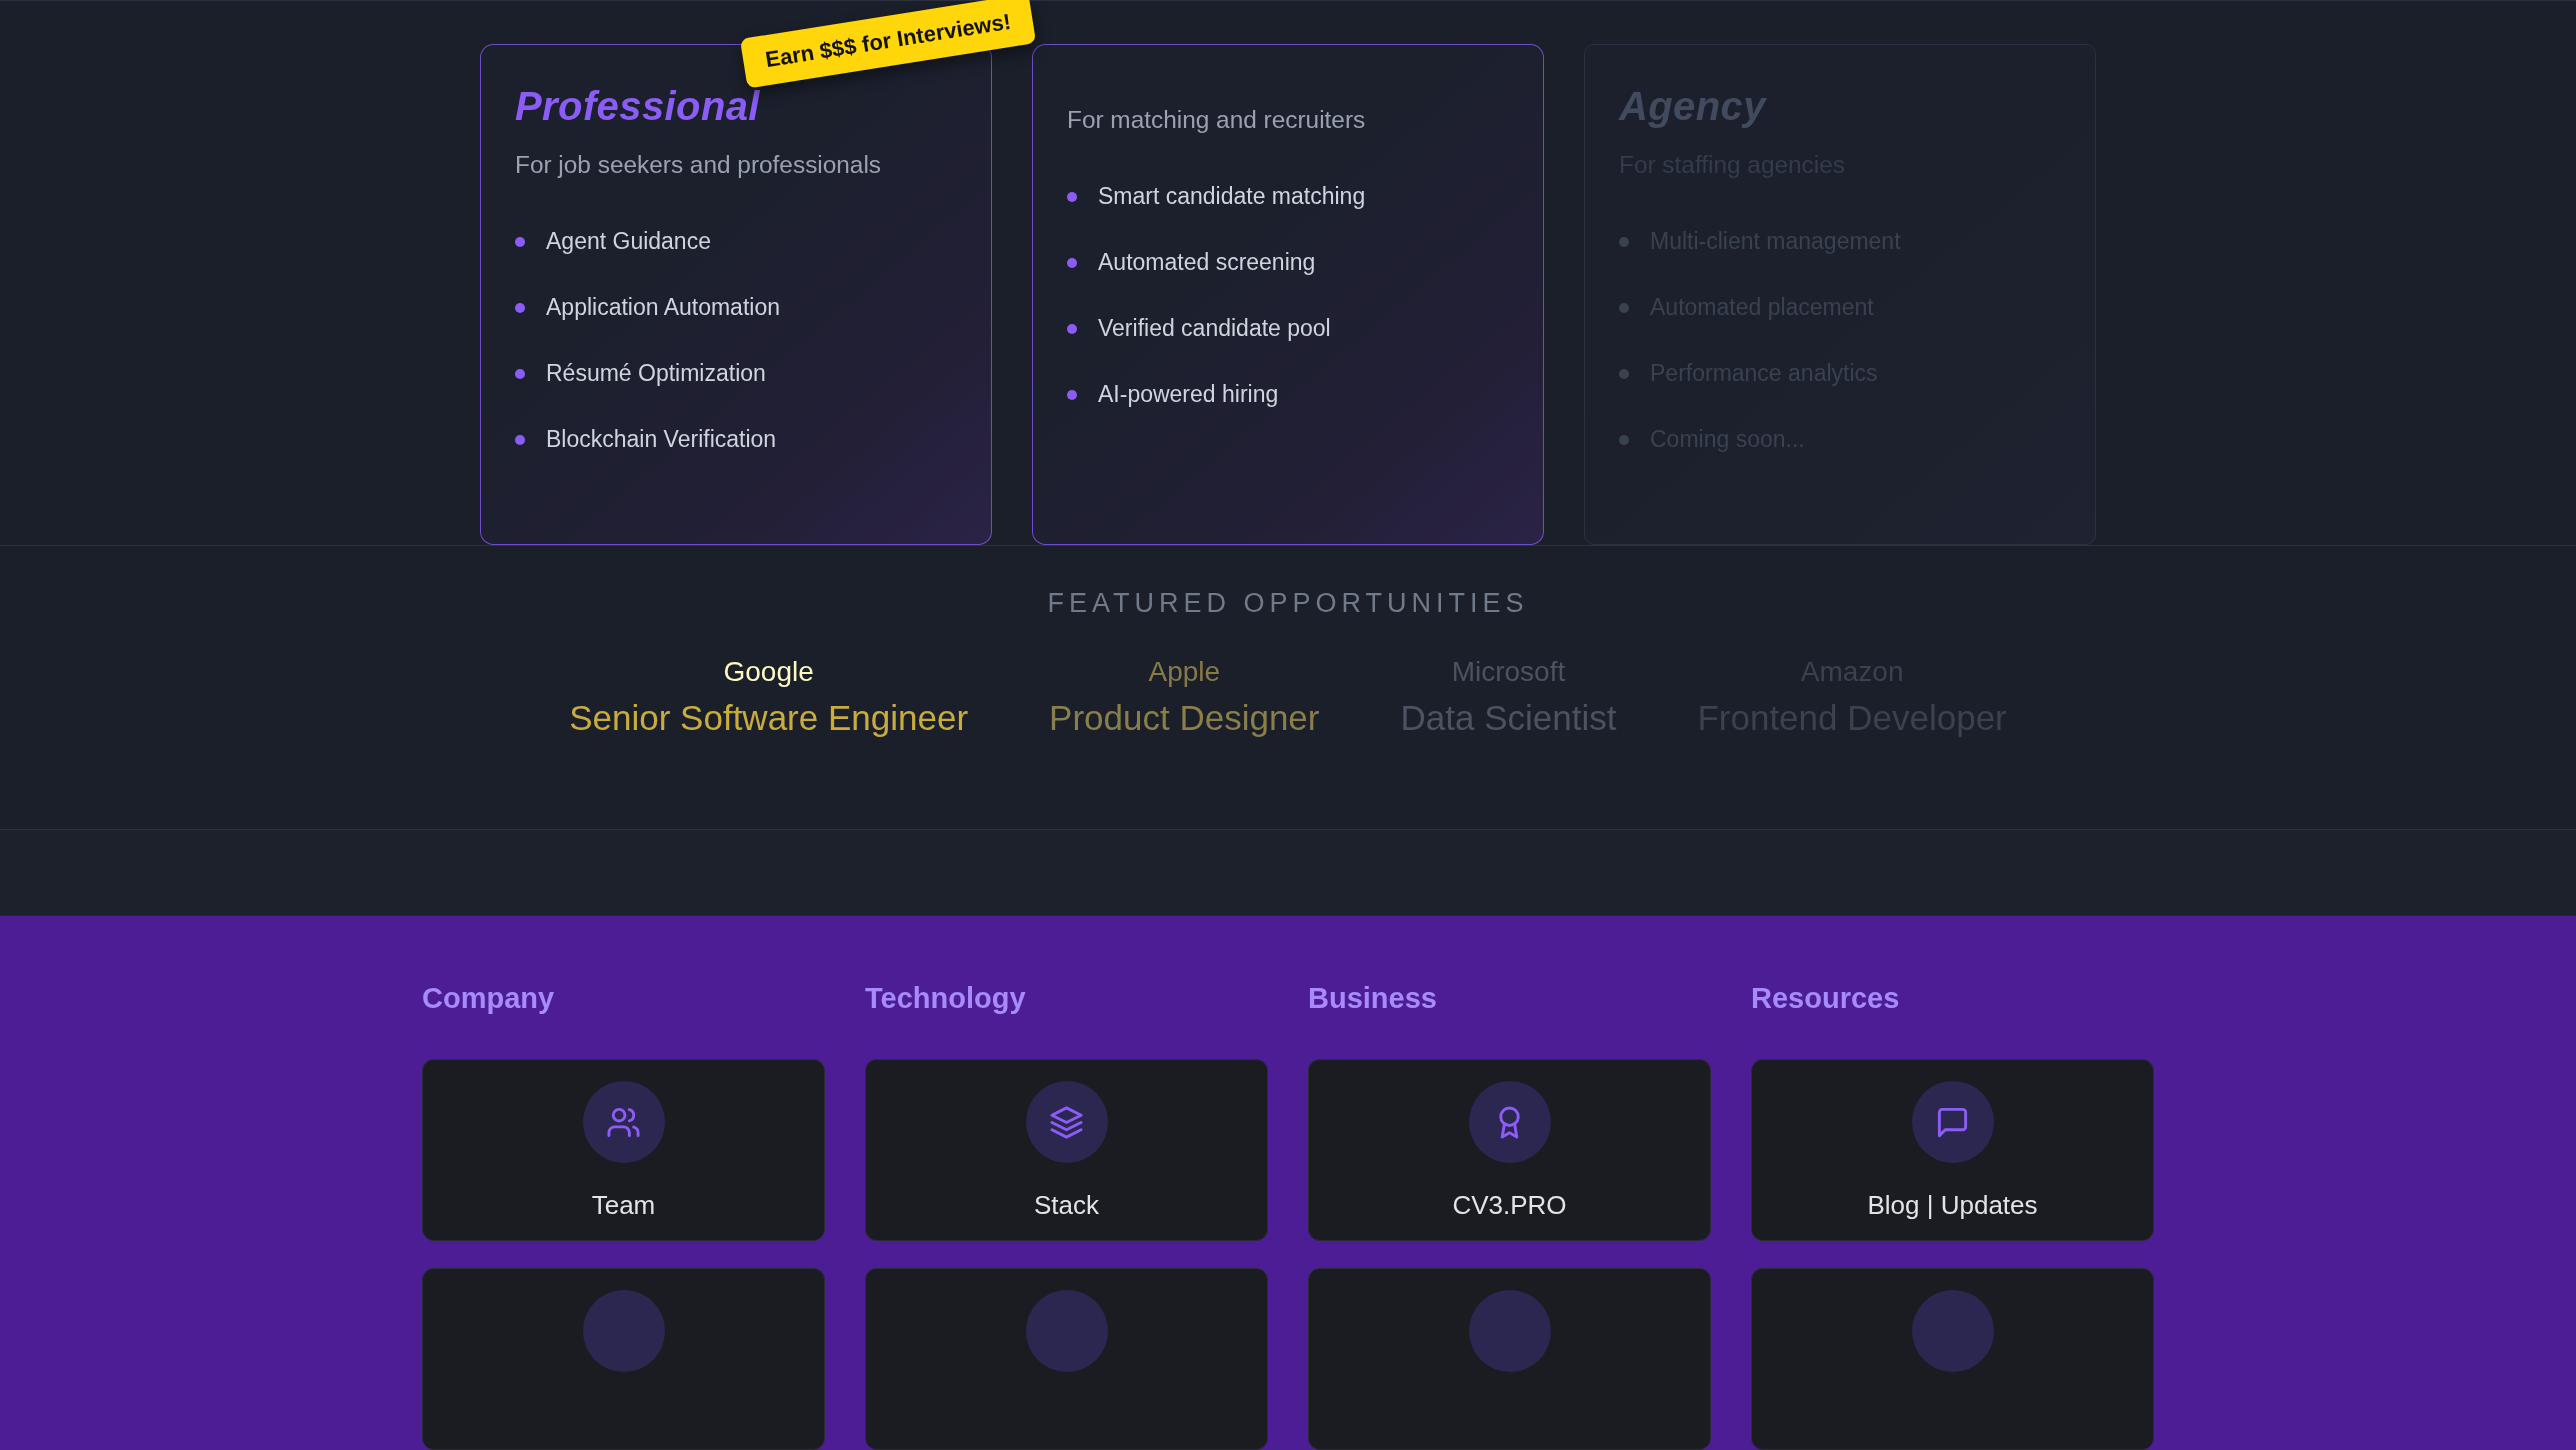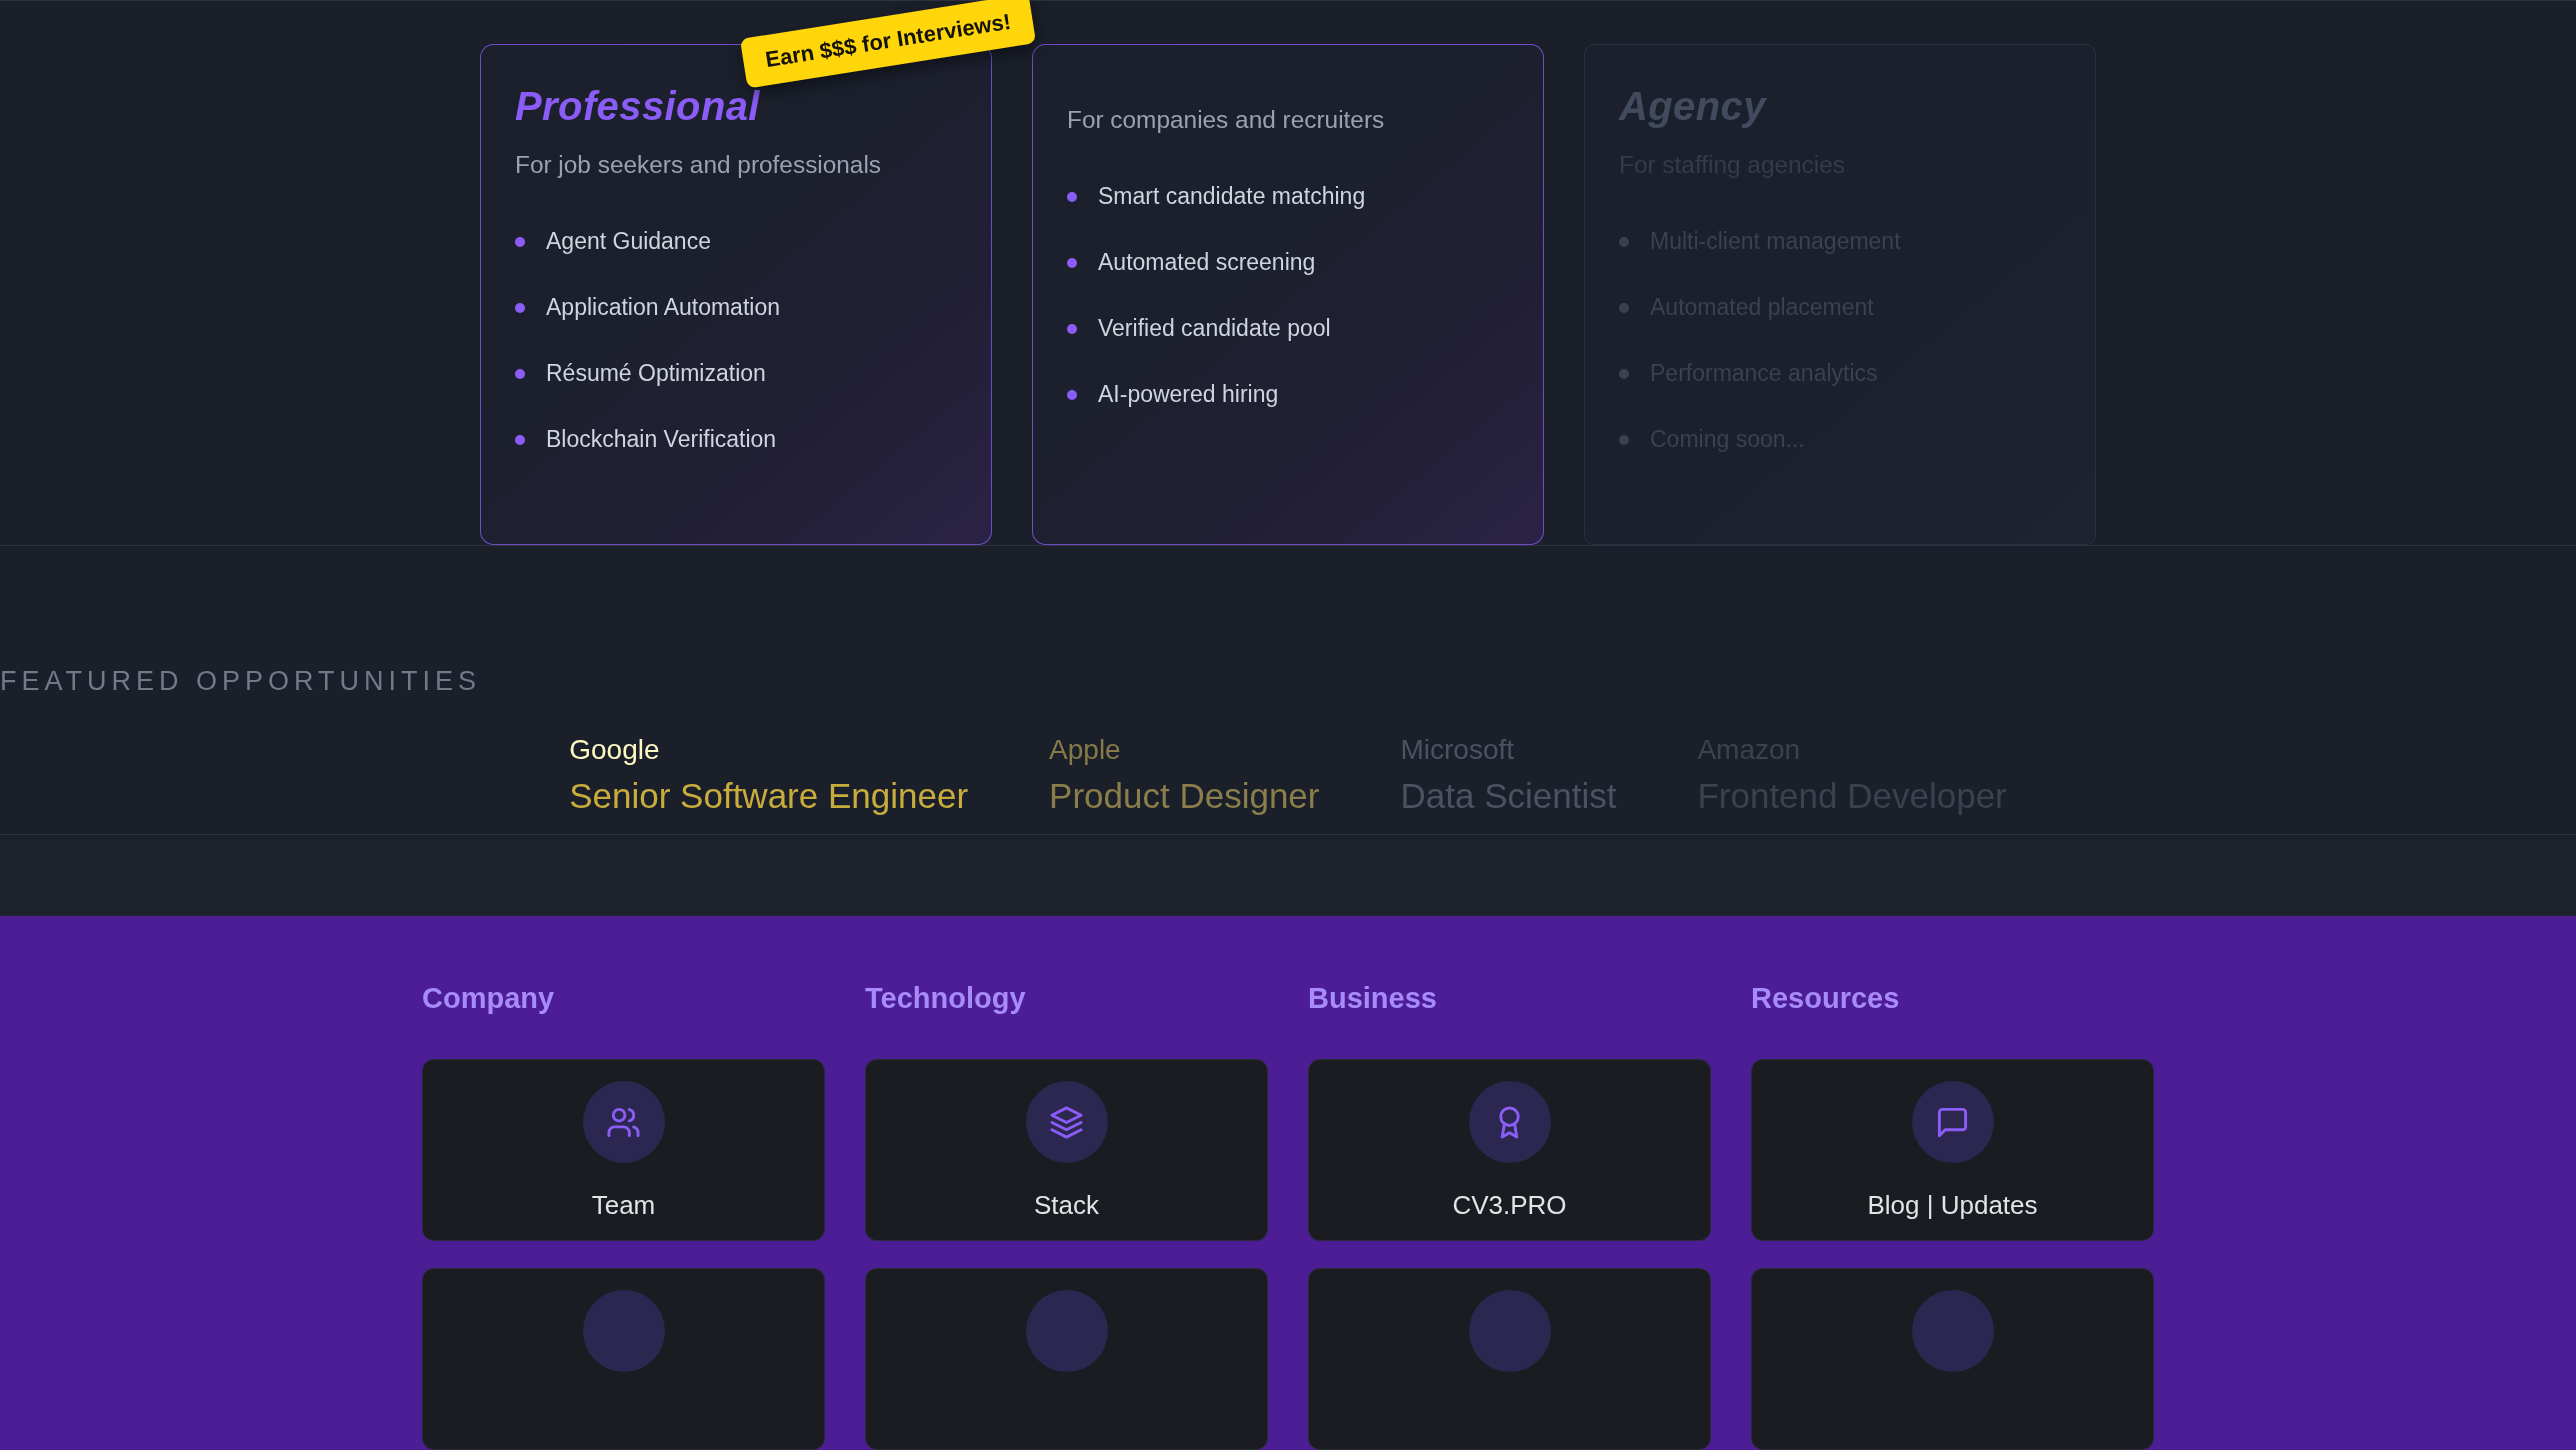--- a/index.html
+++ b/index.html
@@ -85,22 +85,22 @@
     box-shadow: 0 6.7px 15px rgba(0,0,0,0.45);
     white-space: nowrap;
     z-index: 5;
   }
 
   
   .featured-section {
     height: 334px;
     background: #1a1f2a;
     border-bottom: 0.8px solid #2b313e;
-    text-align: left;
-    padding-top: 120px;
+    text-align: center;
+    padding-top: 42px;
   }
   .featured-heading {
     font-size: 27px;
     letter-spacing: 5px;
     color: #717a89;
   }
   .jobs-row {
     margin-top: 37px;
     display: flex;
     justify-content: center;
@@ -204,21 +204,21 @@
             <span>Résumé Optimization</span>
           </li>
         <li>
             <span class="dot"></span>
             <span>Blockchain Verification</span>
           </li>
       </ul>
     </div>
 
     <div class="plan-card">
-      <div class="plan-subtitle">For companies and recruiters</div>
+      <div class="plan-subtitle">For matching and recruiters</div>
       <ul class="plan-features">
         <li>
             <span class="dot"></span>
             <span>Smart candidate matching</span>
           </li>
         <li>
             <span class="dot"></span>
             <span>Automated screening</span>
           </li>
         <li>

